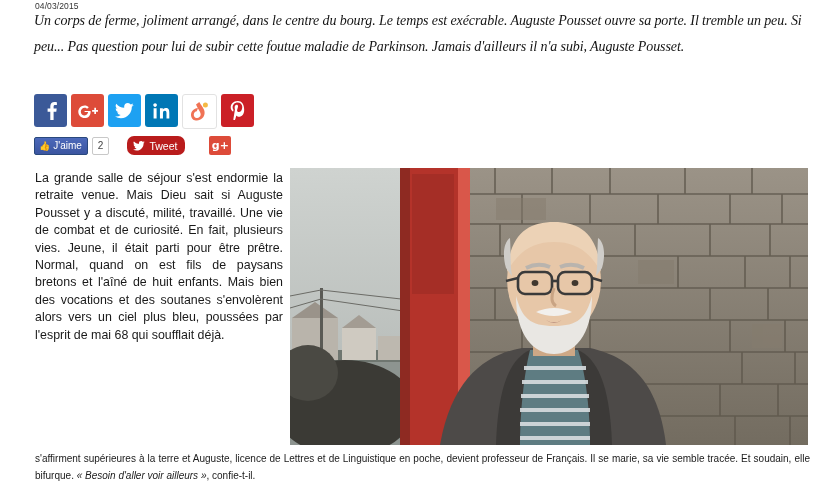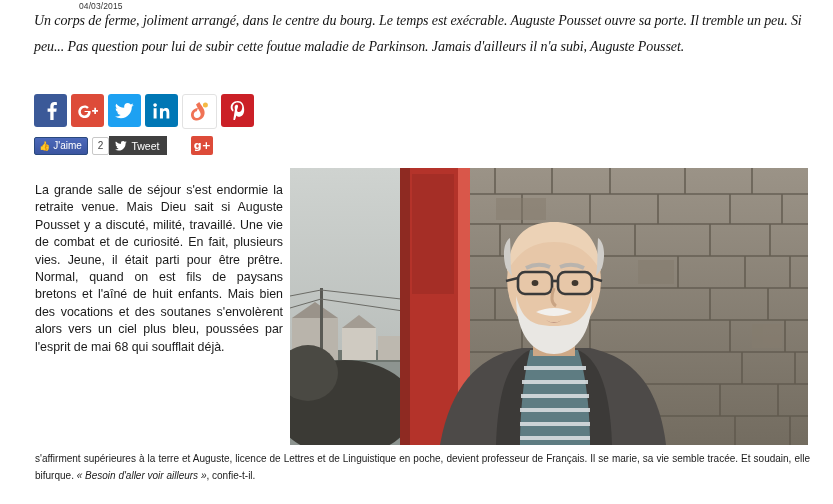--- a/index.html
+++ b/index.html
@@ -22,21 +22,20 @@
     padding: 0;
     box-sizing: border-box;
   }
   .date {
     position: absolute;
     left: 35px;
     top: 1px;
     font-size: 8.5px;
     color: #333;
     letter-spacing: 0.1px;
-    margin-left: 44px;
   }
   .lede {
     position: absolute;
     left: 34px;
     top: 8px;
     width: 775px;
     font-family: "Liberation Serif", serif;
     font-style: italic;
     font-size: 14px;
     line-height: 25.5px;
@@ -97,24 +96,25 @@
     padding: 0 5px;
     border: 1px solid #c8c8c8;
     background: #fff;
     border-radius: 2px;
     font-size: 10px;
     color: #444;
     box-sizing: border-box;
   }
   .tweet-btn {
     height: 19px;
-    display: flex;
-    align-items: center;
-    background: #404040;
-    border-radius: 0;
+    margin-left: 18px;
+    display: flex;
+    align-items: center;
+    background: #b91c1c;
+    border-radius: 7px;
     color: #fff;
     font-size: 10.5px;
     padding: 0 8px 0 6px;
     box-sizing: border-box;
     cursor: pointer;
   }
   .tweet-btn .bird { margin-right: 4px; display: flex; }
   .gplus-btn {
     margin-left: 24px;
     width: 22px;
@@ -135,21 +135,21 @@
     position: absolute;
     left: 35px;
     top: 170px;
     width: 248px;
     font-family: "Liberation Sans", sans-serif;
     font-size: 12.4px;
     line-height: 17.4px;
     text-align: justify;
     color: #1a1a1a;
   }
-  .col-left p { margin: 12px 0 16px 0; }
+  .col-left p { margin: 0 0 16px 0; }
   .photo {
     position: absolute;
     left: 290px;
     top: 168px;
     width: 518px;
     height: 277px;
     overflow: hidden;
     background: #6d6b63;
   }
   .bottom-text {

